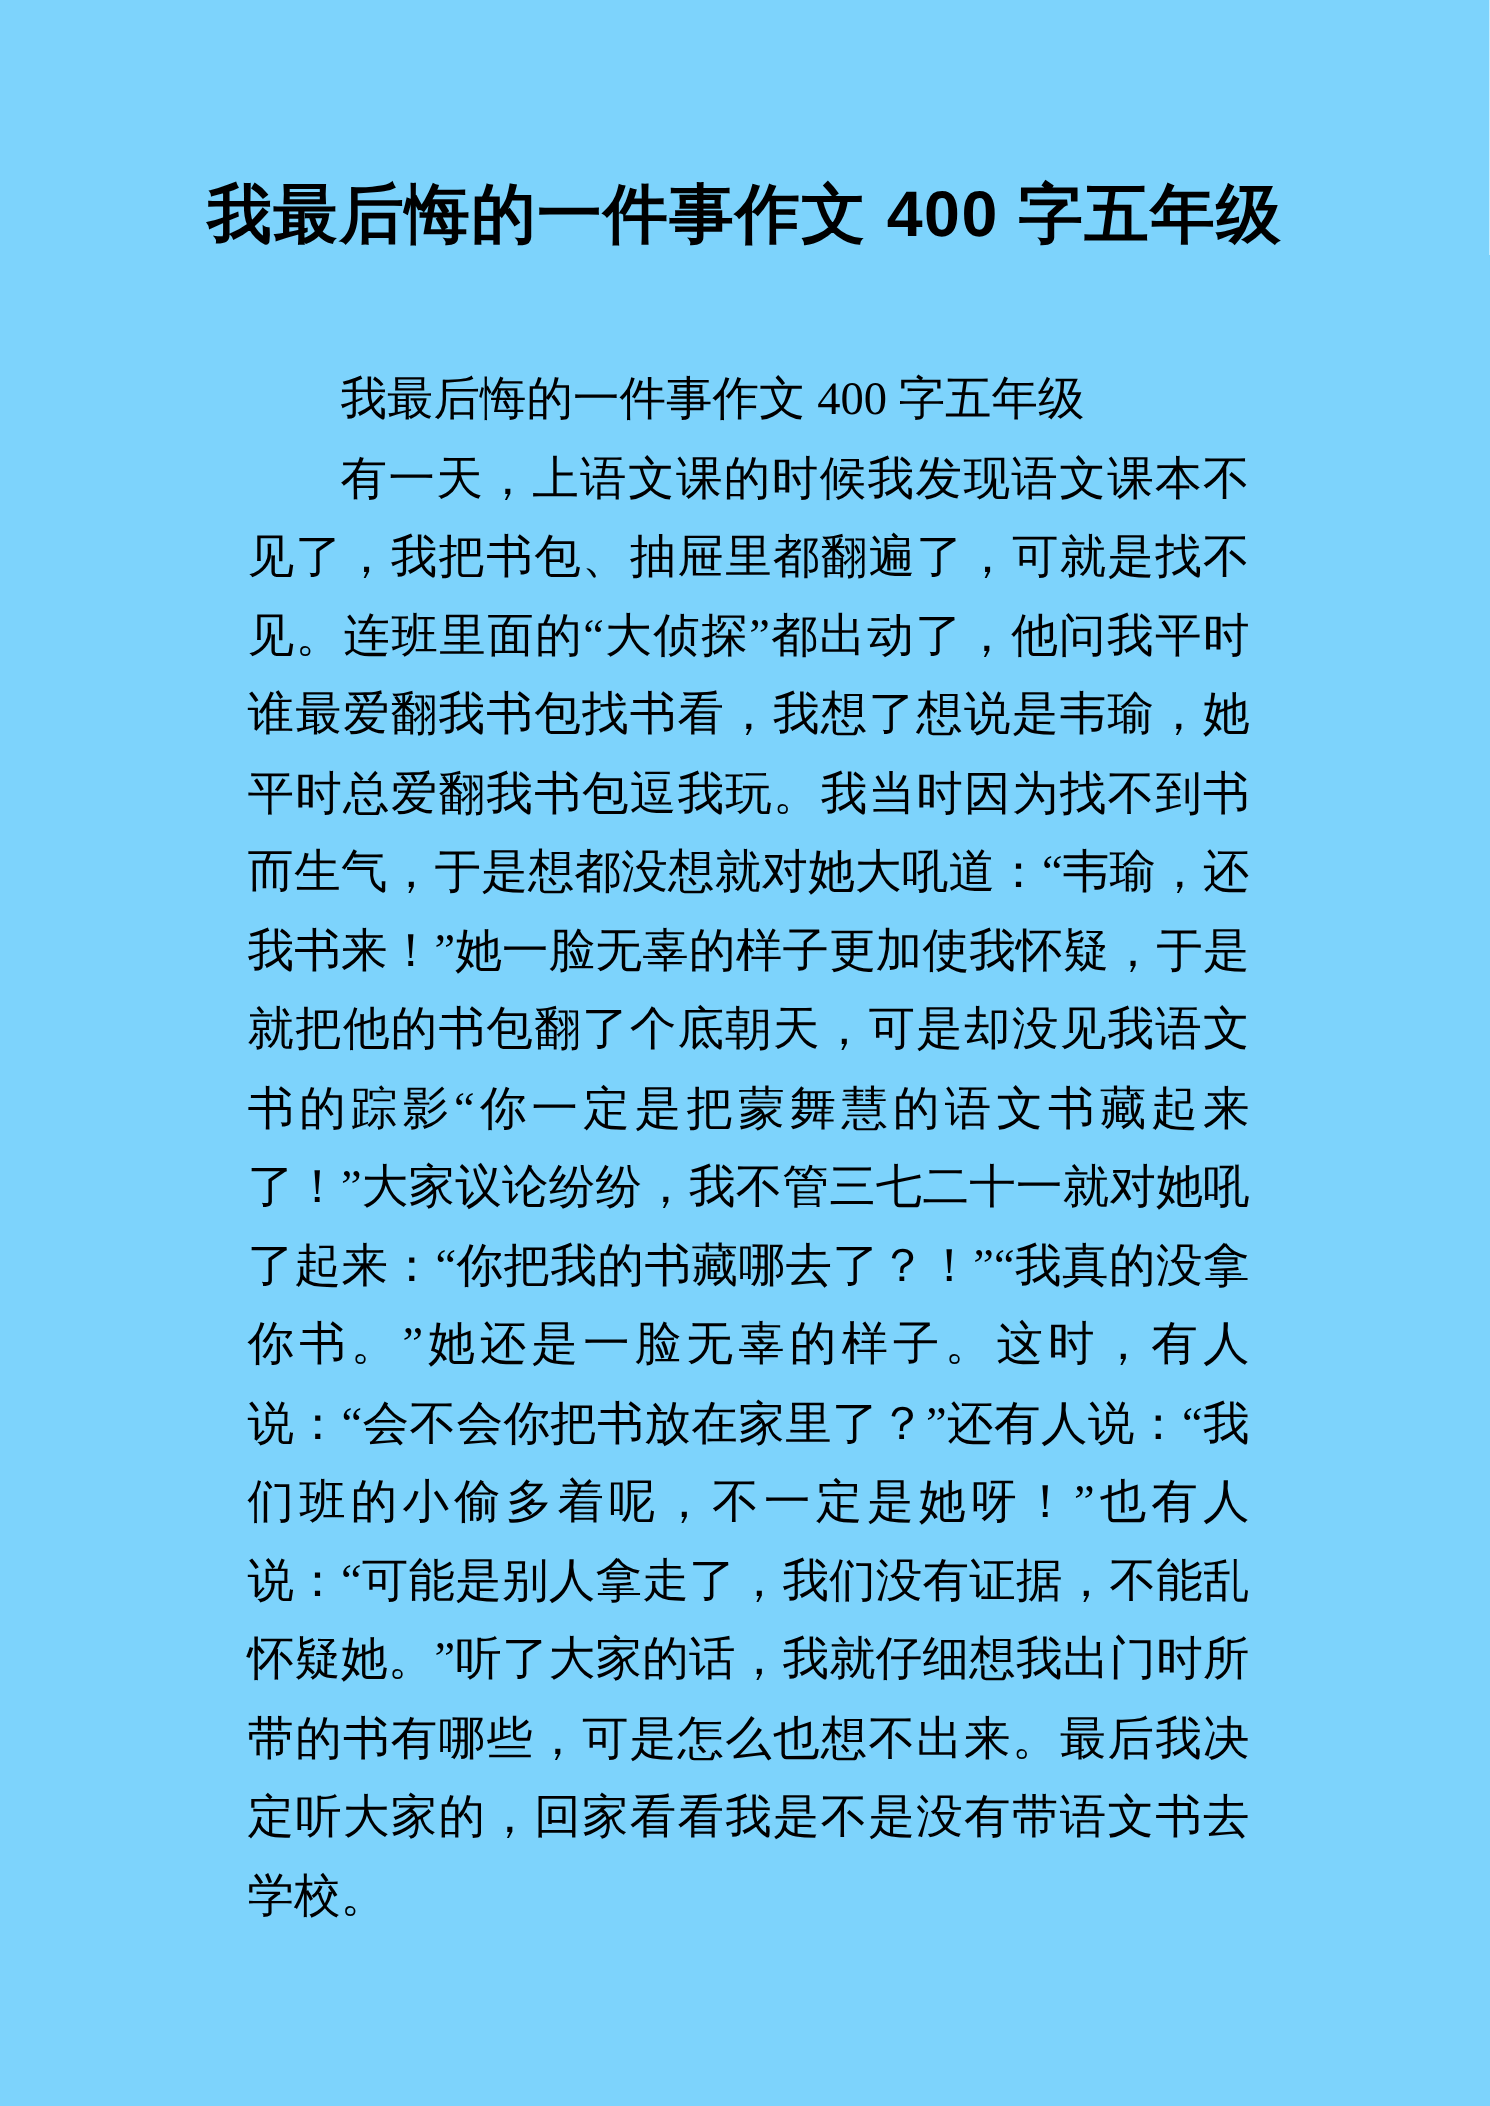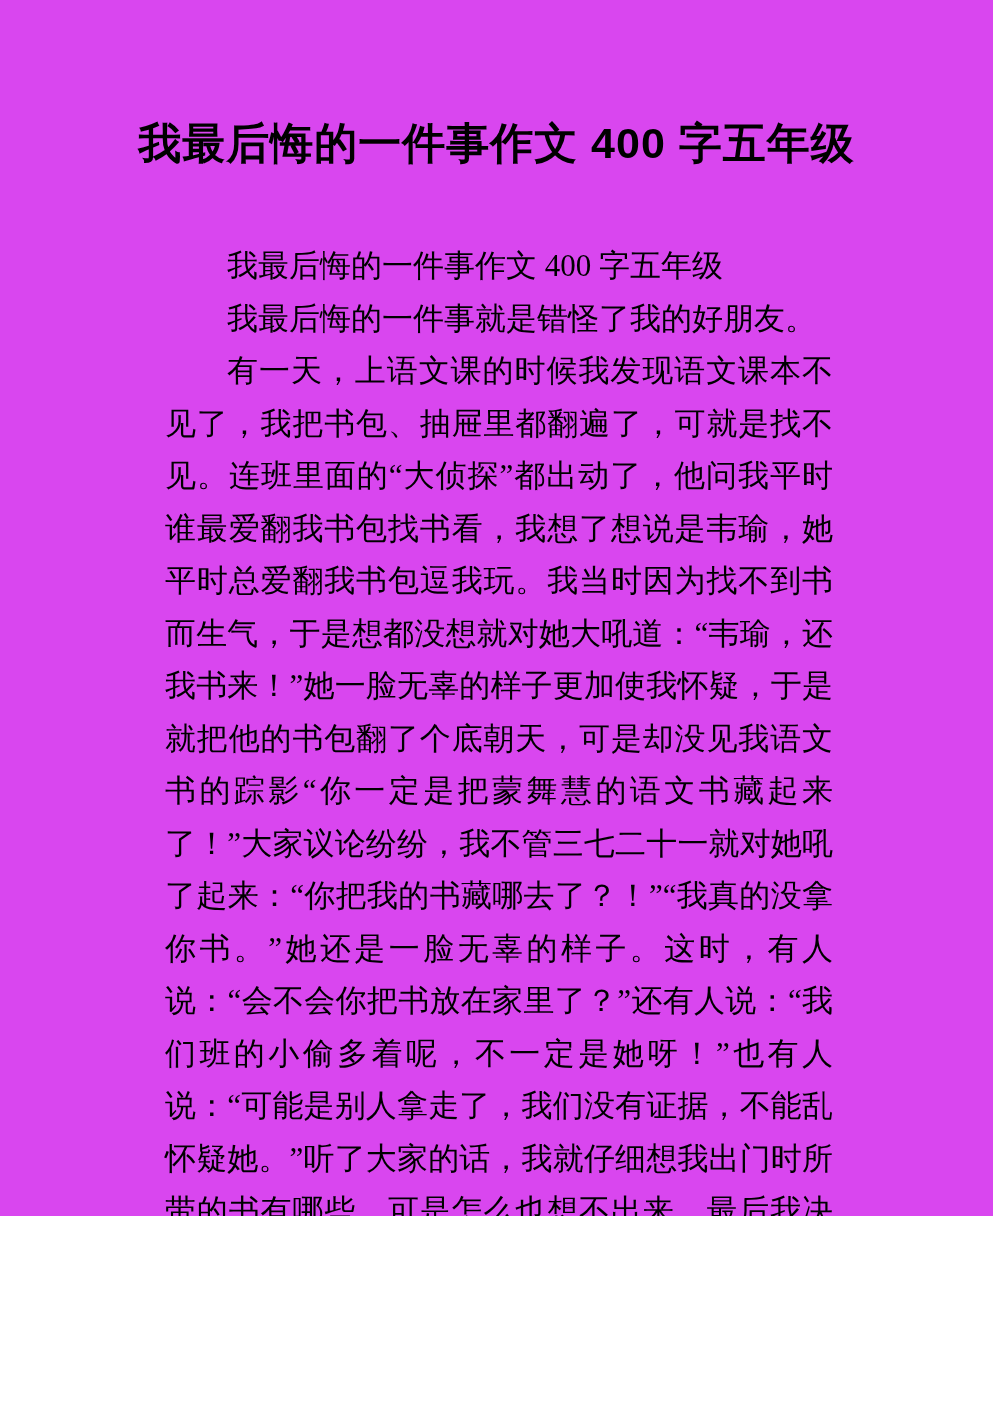--- a/index.html
+++ b/index.html
@@ -3,22 +3,22 @@
 <meta charset="utf-8">
 <style>
   html, body {
     margin: 0;
     padding: 0;
     background: #ffffff;
   }
   .page {
     position: relative;
     width: 993px;
-    height: 1216px;
-    background: #d946ef;
+    height: 1404px;
+    background: #7dd3fc;
     overflow: hidden;
   }
   .doc-title {
     margin: 0;
     padding-top: 112px;
     font-family: "Liberation Sans", "DejaVu Sans", sans-serif;
     font-weight: bold;
     font-size: 43px;
     line-height: 62px;
     color: #000000;
@@ -41,16 +41,15 @@
     word-break: break-all;
   }
 </style>
 </head>
 <body>
 
 <div class="page">
   <h1 class="doc-title">我最后悔的一件事作文 400 字五年级</h1>
   <div class="doc-body">
     <p>我最后悔的一件事作文 400 字五年级</p>
-    <p>我最后悔的一件事就是错怪了我的好朋友。</p>
     <p>有一天，上语文课的时候我发现语文课本不见了，我把书包、抽屉里都翻遍了，可就是找不见。连班里面的“大侦探”都出动了，他问我平时谁最爱翻我书包找书看，我想了想说是韦瑜，她平时总爱翻我书包逗我玩。我当时因为找不到书而生气，于是想都没想就对她大吼道：“韦瑜，还我书来！”她一脸无辜的样子更加使我怀疑，于是就把他的书包翻了个底朝天，可是却没见我语文书的踪影“你一定是把蒙舞慧的语文书藏起来了！”大家议论纷纷，我不管三七二十一就对她吼了起来：“你把我的书藏哪去了？！”“我真的没拿你书。”她还是一脸无辜的样子。这时，有人说：“会不会你把书放在家里了？”还有人说：“我们班的小偷多着呢，不一定是她呀！”也有人说：“可能是别人拿走了，我们没有证据，不能乱怀疑她。”听了大家的话，我就仔细想我出门时所带的书有哪些，可是怎么也想不出来。最后我决定听大家的，回家看看我是不是没有带语文书去学校。</p>
   </div>
 </div>
 
 </body></html>

